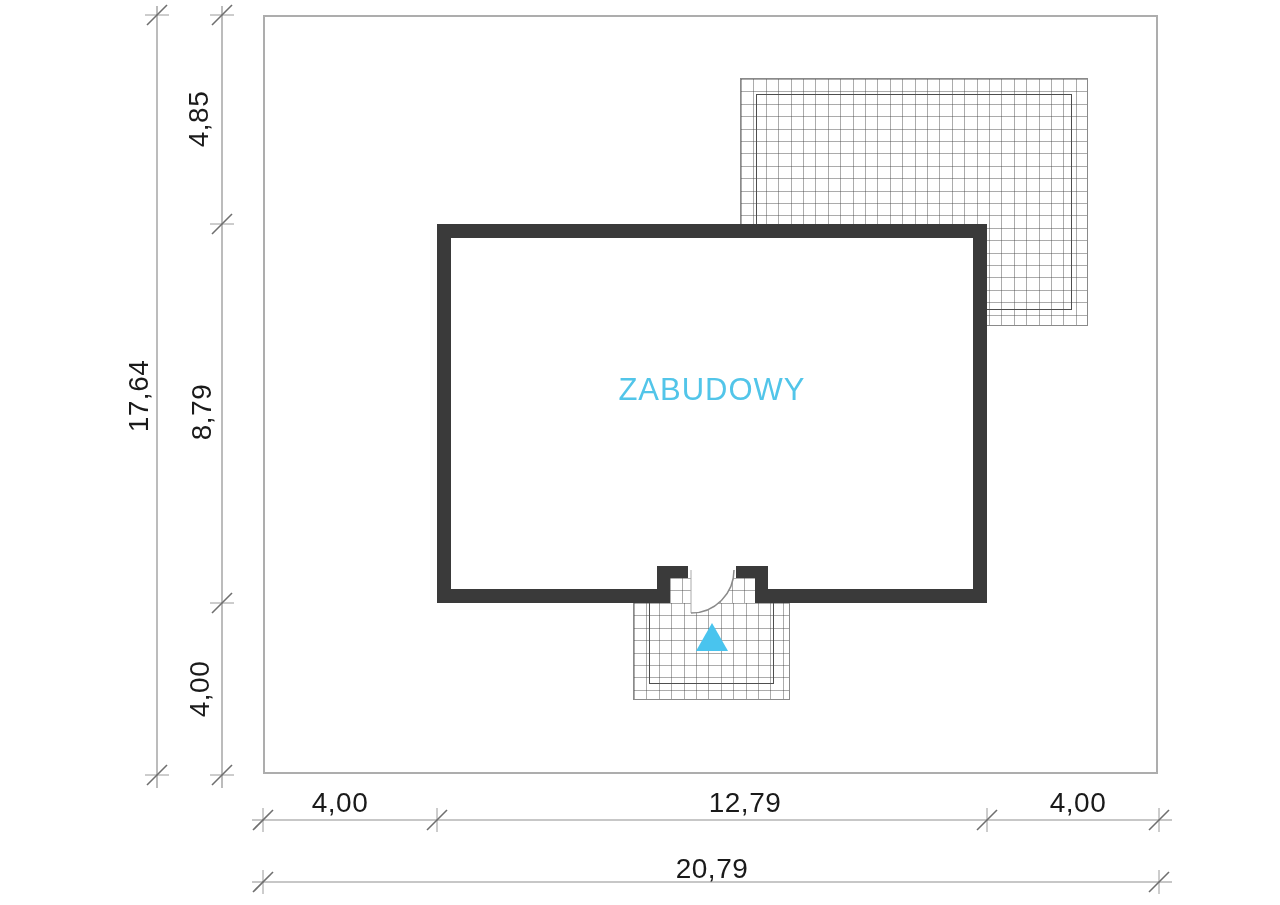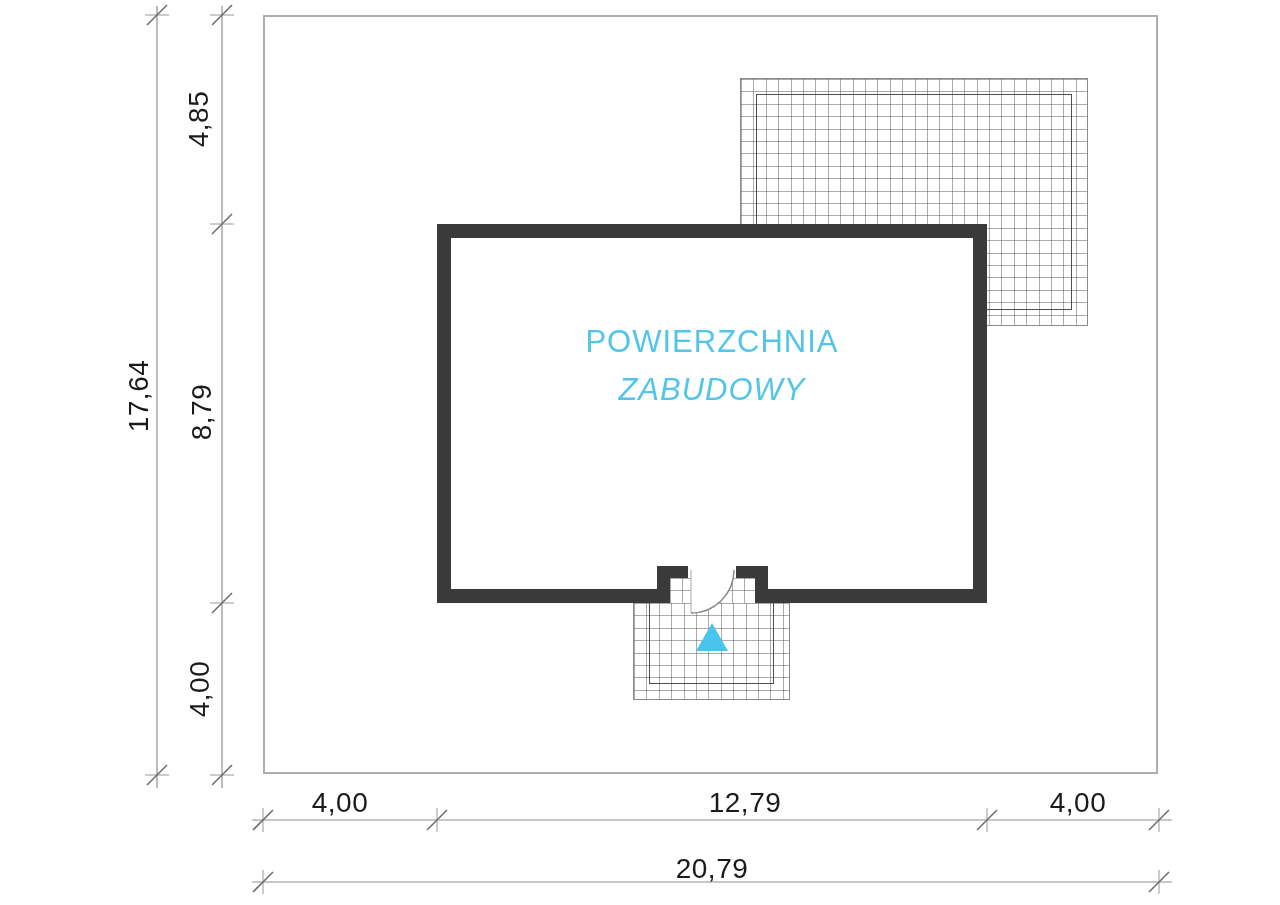--- a/index.html
+++ b/index.html
@@ -139,22 +139,21 @@
       <line x1="253" y1="892" x2="273" y2="872"></line>
         <line x1="1149" y1="892" x2="1169" y2="872"></line>
     </g>
 
     <line x1="691" y1="570" x2="691" y2="613" stroke="#aaaaaa" stroke-width="1"></line>
     <path d="M 734 570 A 43 43 0 0 1 691 613" fill="none" stroke="#8a8a8a" stroke-width="1.5"></path>
   </svg>
 
   <div class="abs entrance-triangle"></div>
 
-  <div class="abs blabel" style="left:712px;top:342px;">POWIERZCHNIA</div>
-  <div class="abs blabel" style="left:712px;top:390px;font-style:italic;">ZABUDOWY</div>
+  <div class="abs blabel" style="left:712px;top:390px;">ZABUDOWY</div>
 
   <div class="abs dim vert" style="left:139px;top:396px;">17,64</div>
   <div class="abs dim vert" style="left:199px;top:119px;">4,85</div>
   <div class="abs dim vert" style="left:202px;top:412px;">8,79</div>
   <div class="abs dim vert" style="left:200px;top:689px;">4,00</div>
 
   <div class="abs dim" style="left:340px;top:803px;">4,00</div>
   <div class="abs dim" style="left:710px;top:803px;margin-left:35px;">12,79</div>
   <div class="abs dim" style="left:1078px;top:803px;">4,00</div>
   <div class="abs dim" style="left:712px;top:861px;margin-top:8px;">20,79</div>

